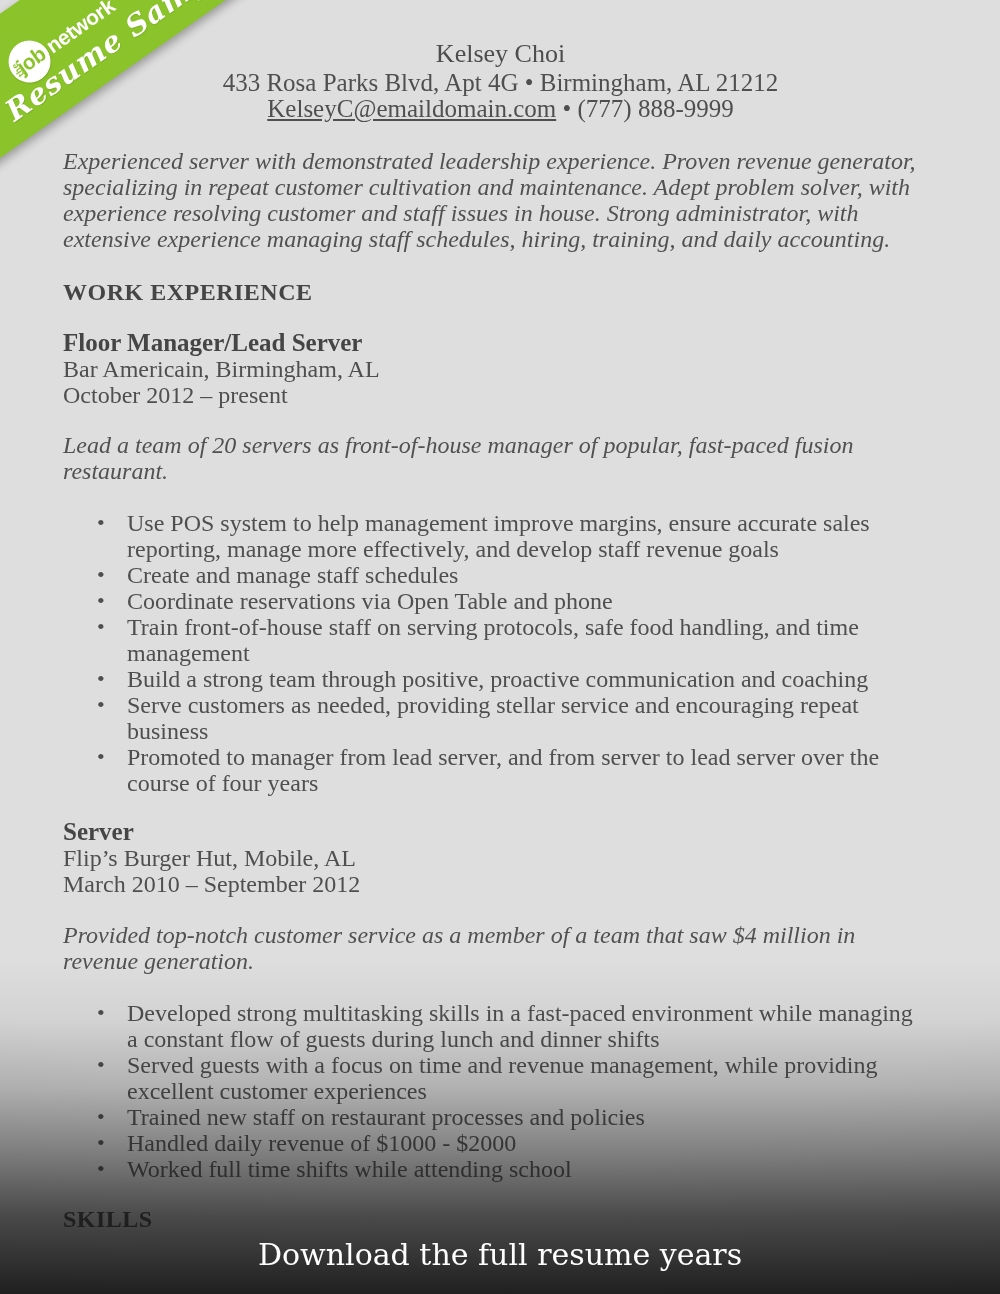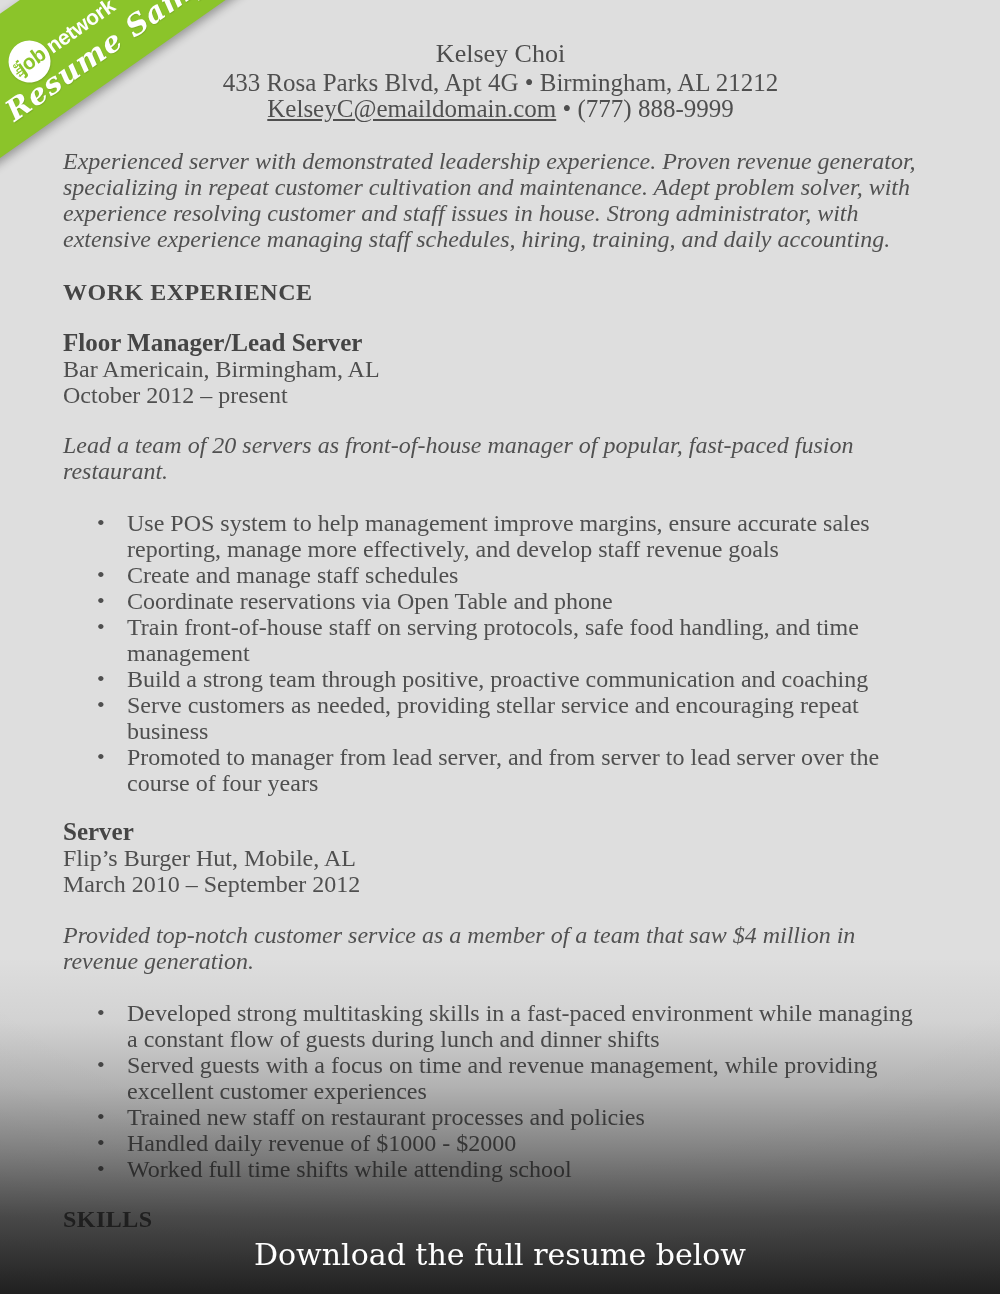--- a/index.html
+++ b/index.html
@@ -149,15 +149,15 @@
     <div class="brand-line">
       <div class="logo-circle">
         <span class="logo-the">the</span>
         <span class="logo-job">job</span>
       </div>
       <span class="logo-network">network</span>
     </div>
     <div class="ribbon-script">Resume Sample</div>
   </div>
 
-  <div class="footer-cta">Download the full resume below</div>
+  <div class="footer-cta">Download the full resume years</div>
 
 </div>
 
 </body></html>

